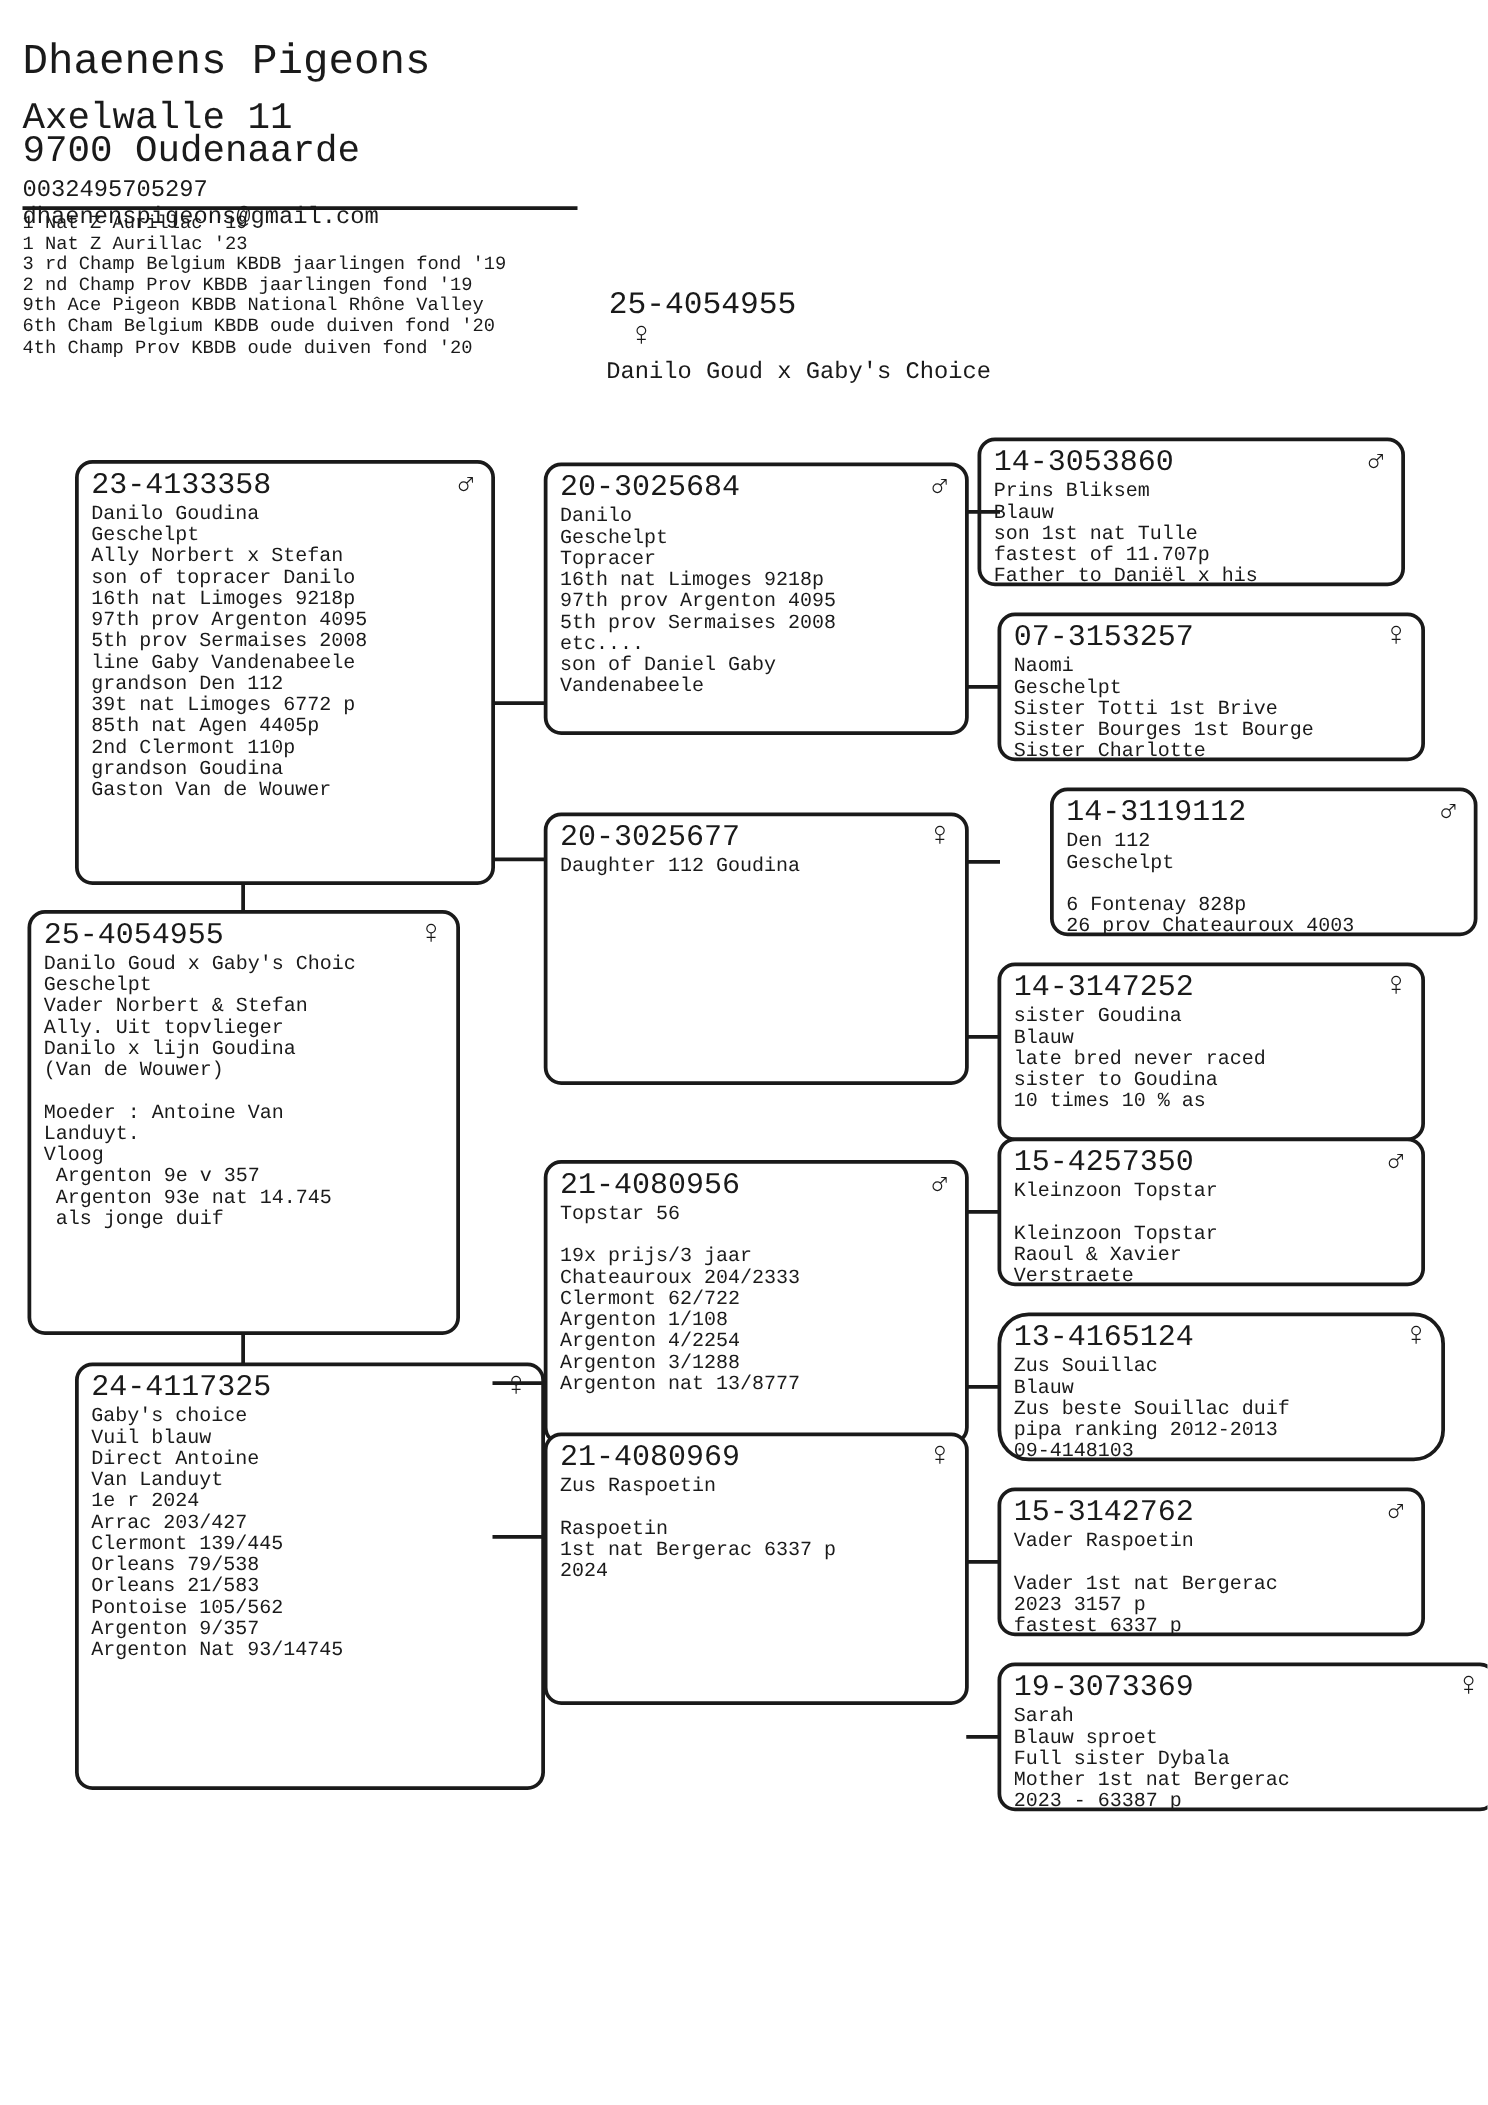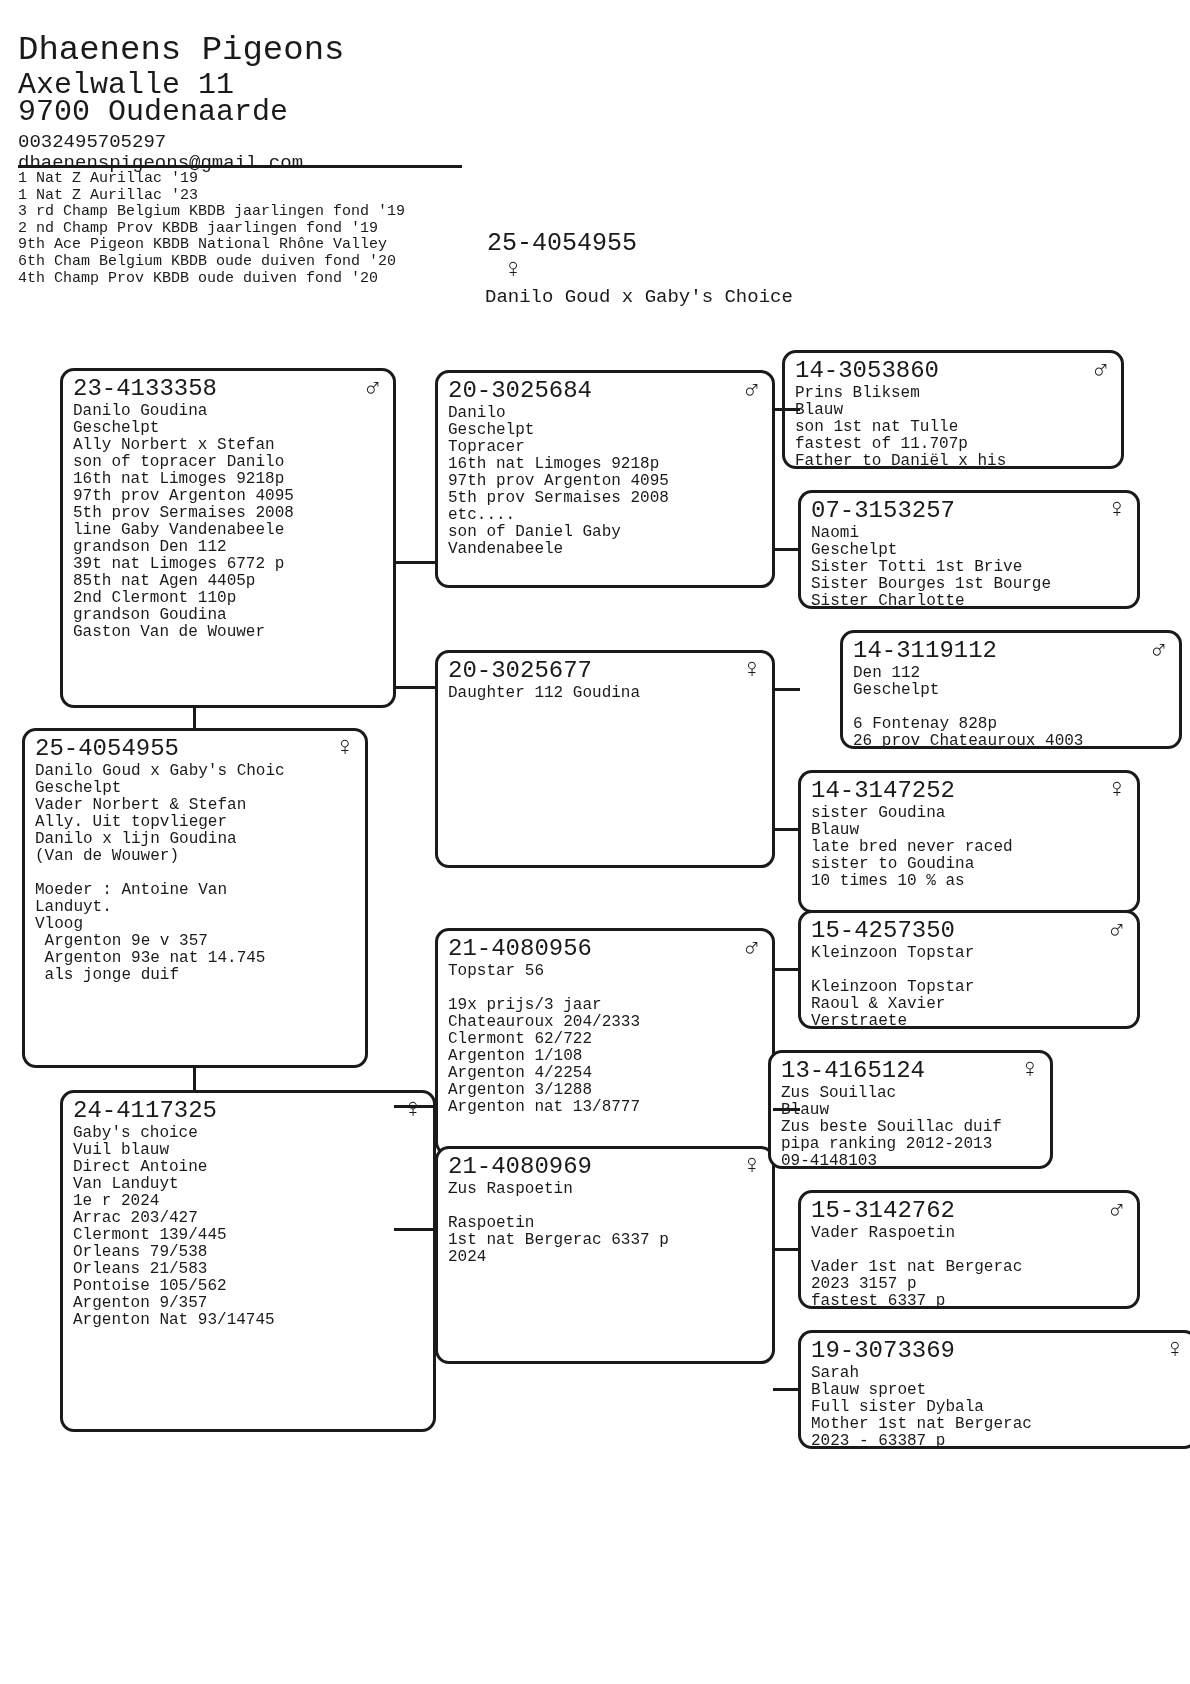--- a/index.html
+++ b/index.html
@@ -9,21 +9,21 @@
     position: relative;
     font-family: "Liberation Mono", "DejaVu Sans Mono", monospace;
     color: #1a1a1a;
     overflow: hidden;
   }
   .abs { position: absolute; }
 
   
   .lh-name  { font-size: 34px; line-height: 40px; }
   .lh-addr  { font-size: 30px; line-height: 27px; }
-  .lh-addr.first { margin-top: 2px; }
+  .lh-addr.first { margin-top: 12px; }
   .lh-phone { font-size: 19px; line-height: 21px; margin-top: 6px; }
   .lh-email { font-size: 19px; line-height: 21px; }
   .rule { position: absolute; background: #1a1a1a; }
 
   
   .achievements {
     font-size: 15px; line-height: 16.6px;
     white-space: pre-line;
   }
 
@@ -246,21 +246,21 @@
     <span class="pbox-ring">15-4257350</span>
     <span class="pbox-sex">♂</span>
   </div>
   <div class="pbox-body">Kleinzoon Topstar
 
 Kleinzoon Topstar
 Raoul &amp; Xavier
 Verstraete</div>
 </div>
 
-<div class="pbox" style="left:768px; top:1050px; width:285px; height:119px;">
+<div class="pbox" style="left:798px; top:1050px; width:358px; height:119px;border-radius:25px;">
   <div class="pbox-head">
     <span class="pbox-ring">13-4165124</span>
     <span class="pbox-sex">♀</span>
   </div>
   <div class="pbox-body">Zus Souillac
 Blauw
 Zus beste Souillac duif
 pipa ranking 2012-2013
 09-4148103</div>
 </div>

